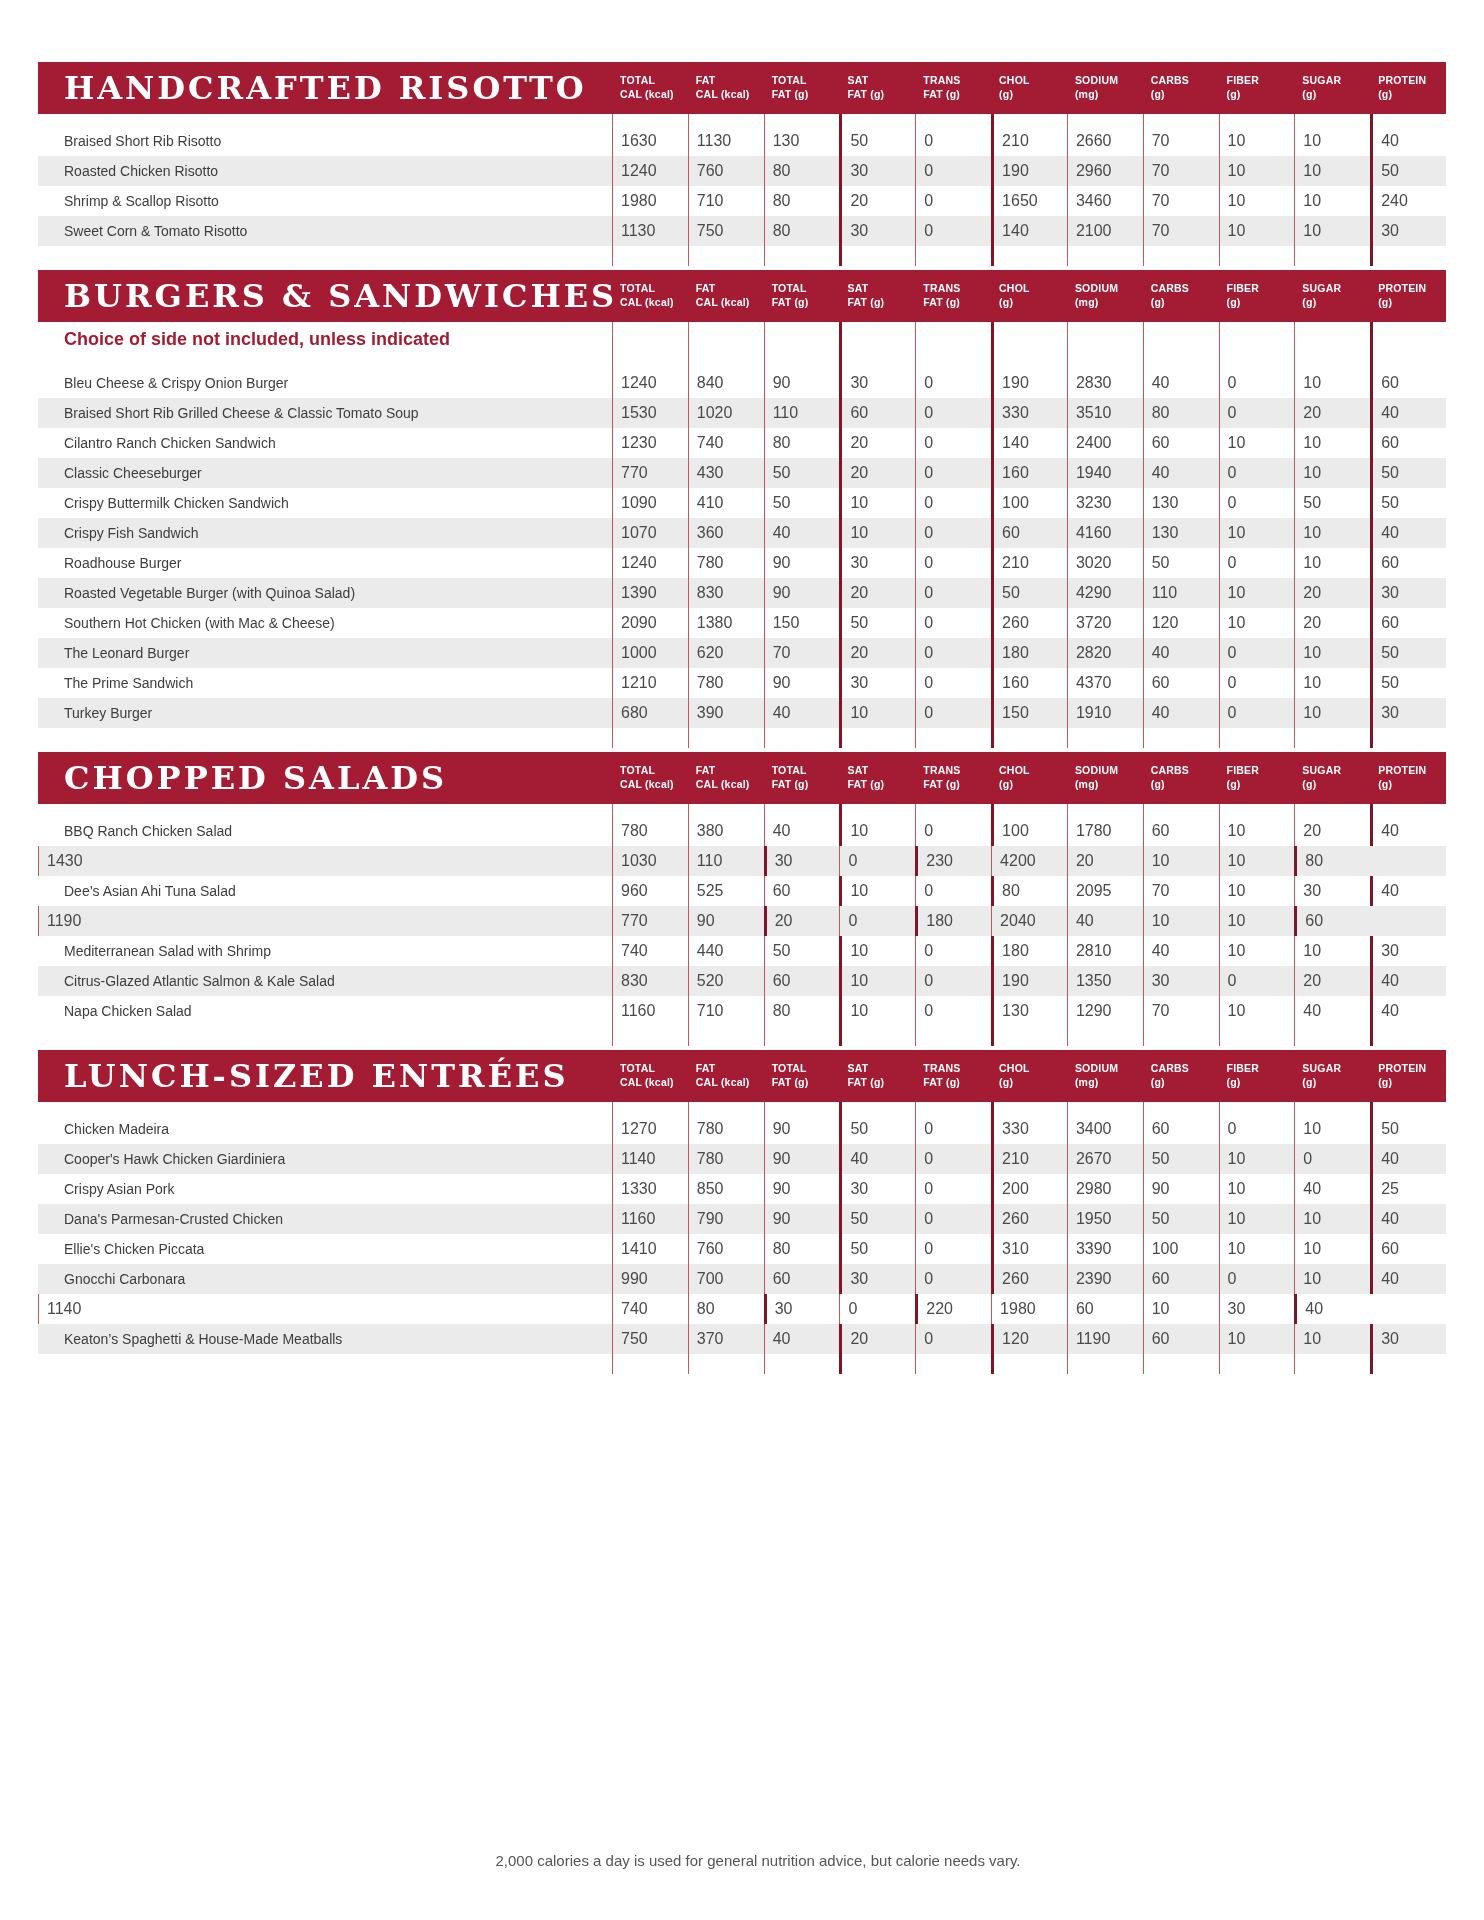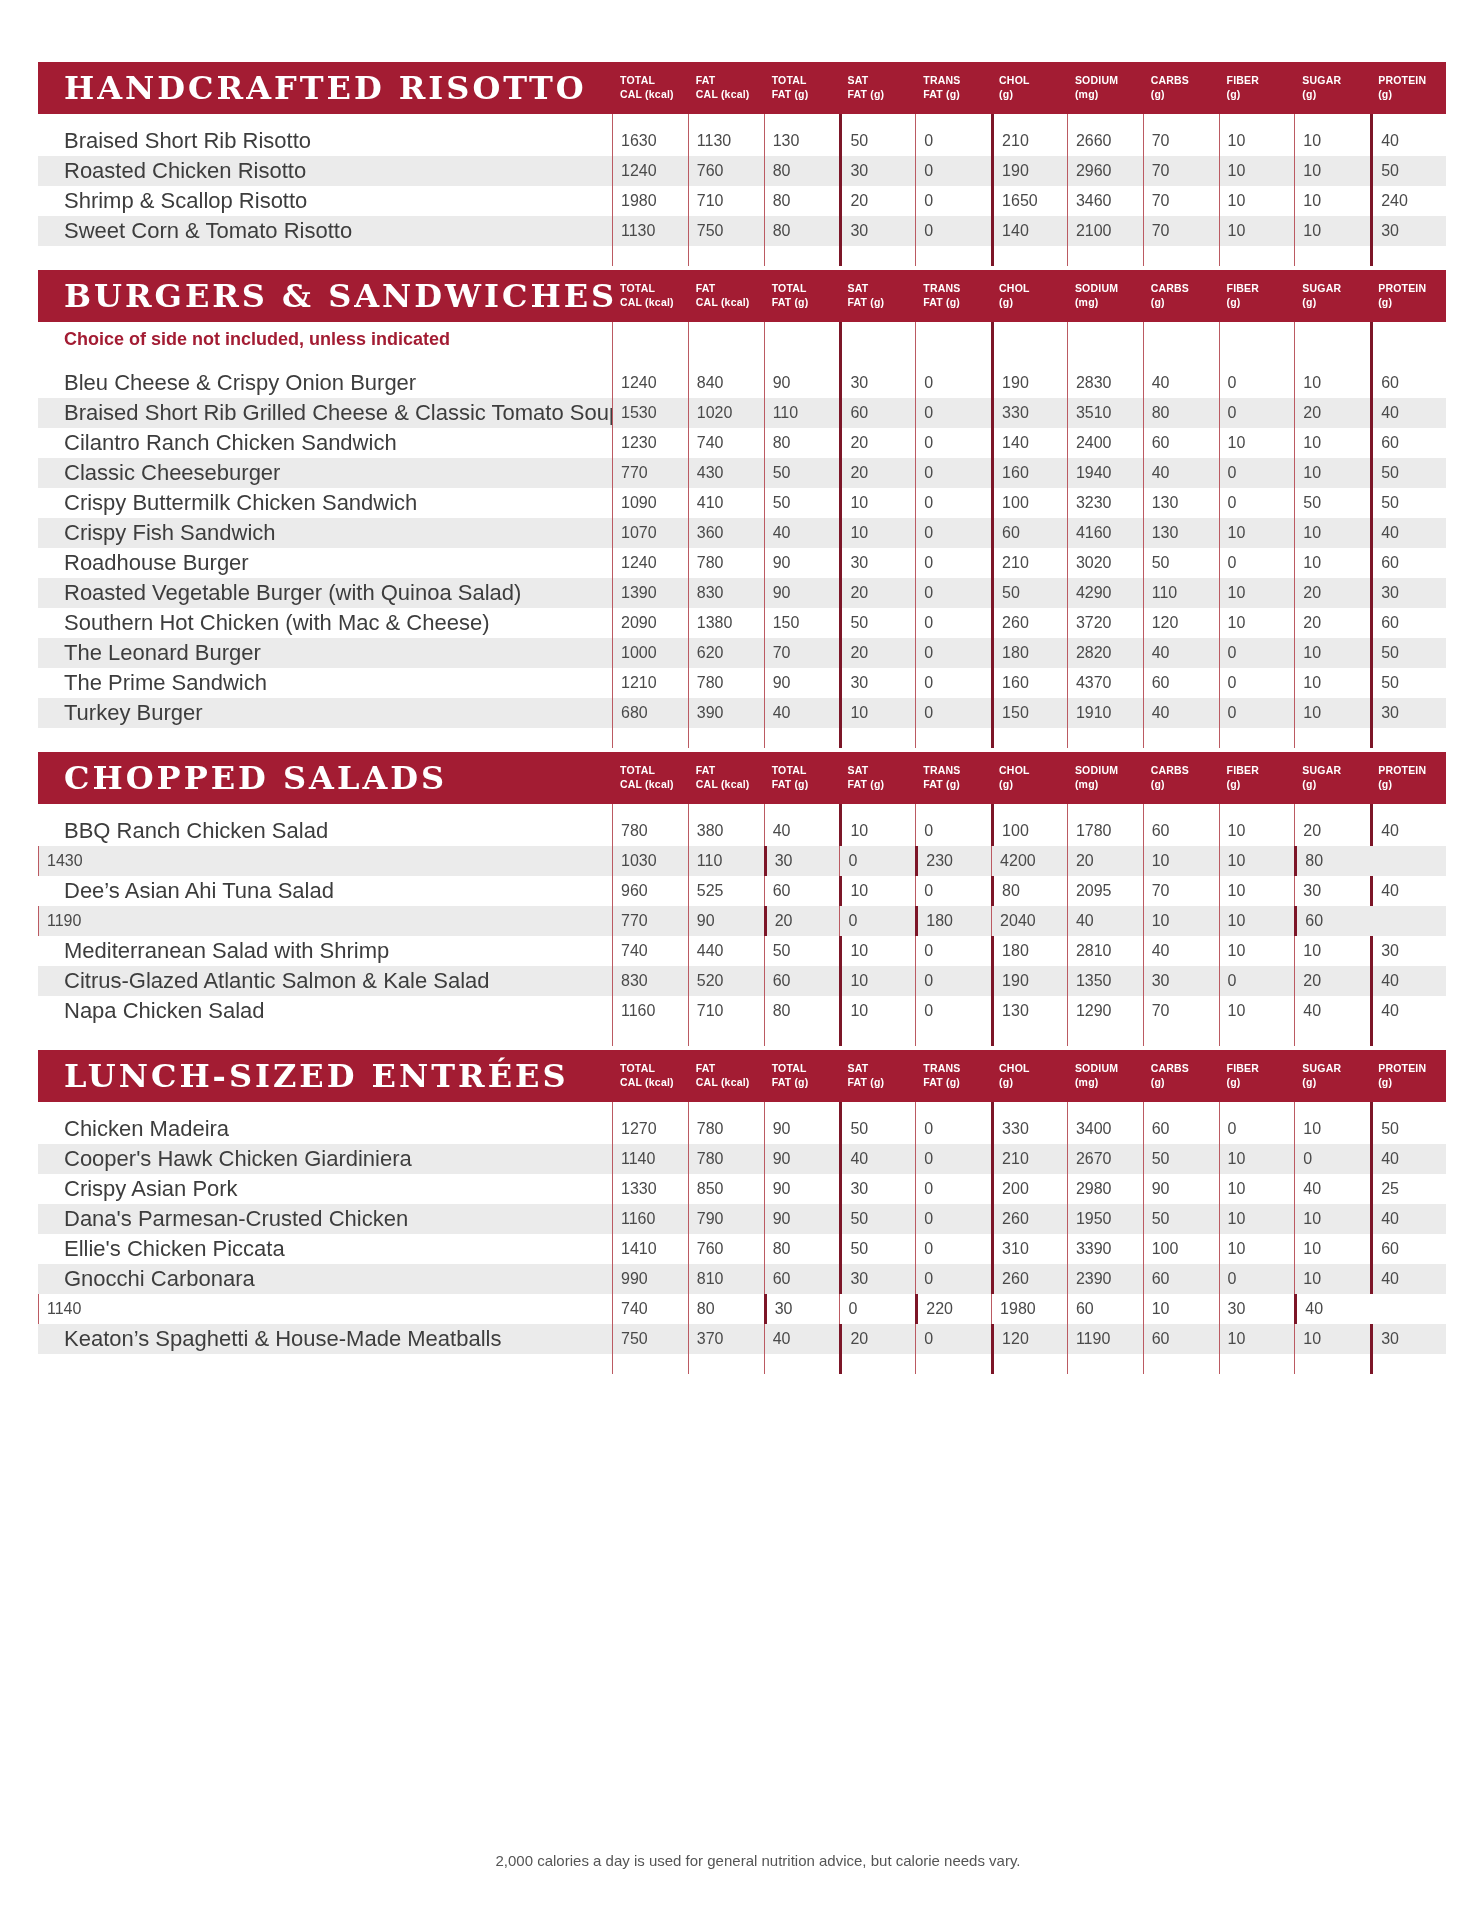--- a/index.html
+++ b/index.html
@@ -29,21 +29,21 @@
   }
   .row{display:grid;grid-template-columns:574px repeat(11,1fr);}
   .row.data{height:30px;}
   .row.striped{background:var(--stripe);}
   .row.spacer-top{height:12px;}
   .row.spacer-bottom{height:20px;}
   .row.note-row{height:34px;}
   .cell{height:100%;display:flex;align-items:center;overflow:hidden;}
   .cell.val{border-left:1px solid var(--line-thin);padding-left:8px;font-size:16px;color:var(--num);}
   .cell.val.group{border-left:3px solid var(--line-thick);}
-  .cell.name{padding-left:26px;font-size:22px;color:var(--ink);white-space:nowrap;}
+  .cell.name{padding-left:26px;font-size:14px;color:var(--ink);white-space:nowrap;}
   .cell.name.note{color:var(--red);font-weight:bold;font-size:18px;}
   #footer-note{
     position:absolute;top:1852px;left:16px;width:100%;text-align:center;
     font-size:15px;color:#555;
   }
 </style>
 </head>
 <body>
 
 <div id="page">
@@ -751,21 +751,21 @@
             <div class="cell val group">310</div>
             <div class="cell val">3390</div>
             <div class="cell val">100</div>
             <div class="cell val">10</div>
             <div class="cell val">10</div>
             <div class="cell val group">60</div>
           </div>
           <div class="row data striped">
             <div class="cell name ">Gnocchi Carbonara</div>
             <div class="cell val">990</div>
-            <div class="cell val">810</div>
+            <div class="cell val">700</div>
             <div class="cell val">60</div>
             <div class="cell val group">30</div>
             <div class="cell val">0</div>
             <div class="cell val group">260</div>
             <div class="cell val">2390</div>
             <div class="cell val">60</div>
             <div class="cell val">0</div>
             <div class="cell val">10</div>
             <div class="cell val group">40</div>
           </div>

